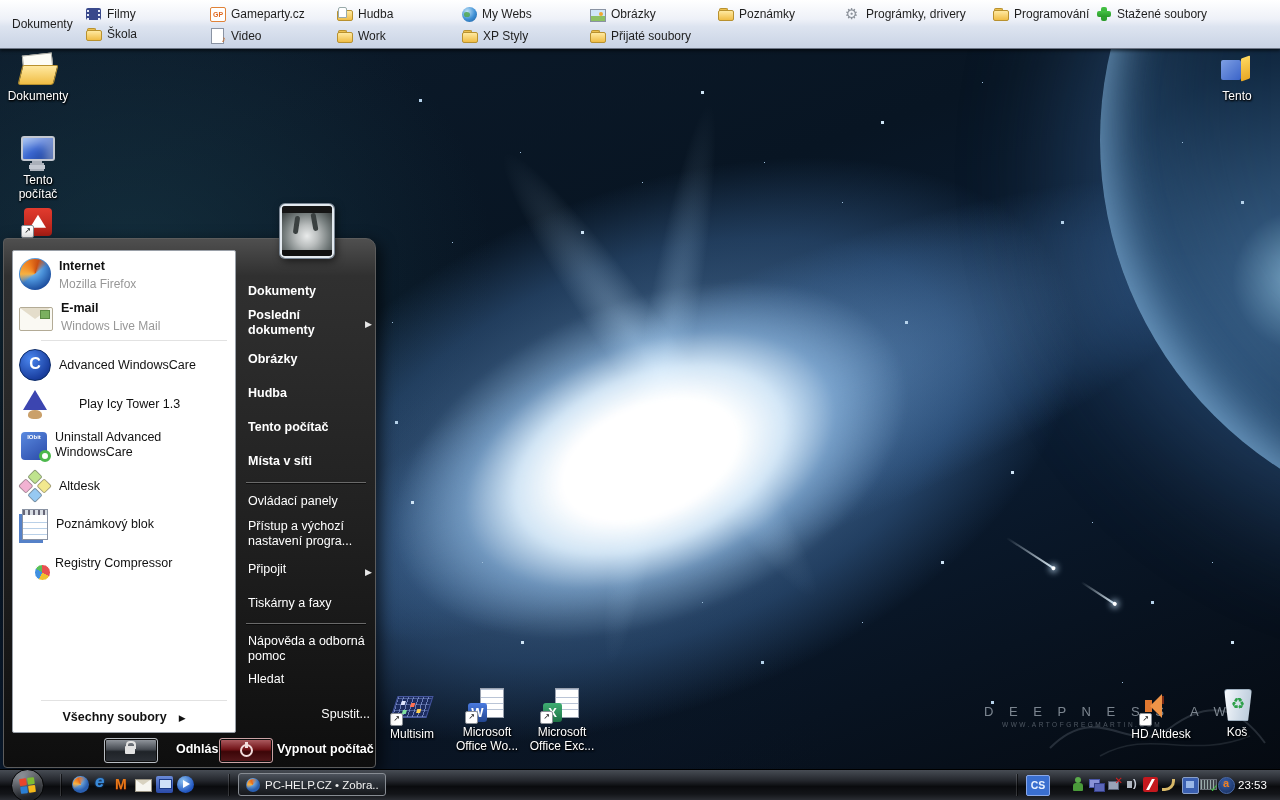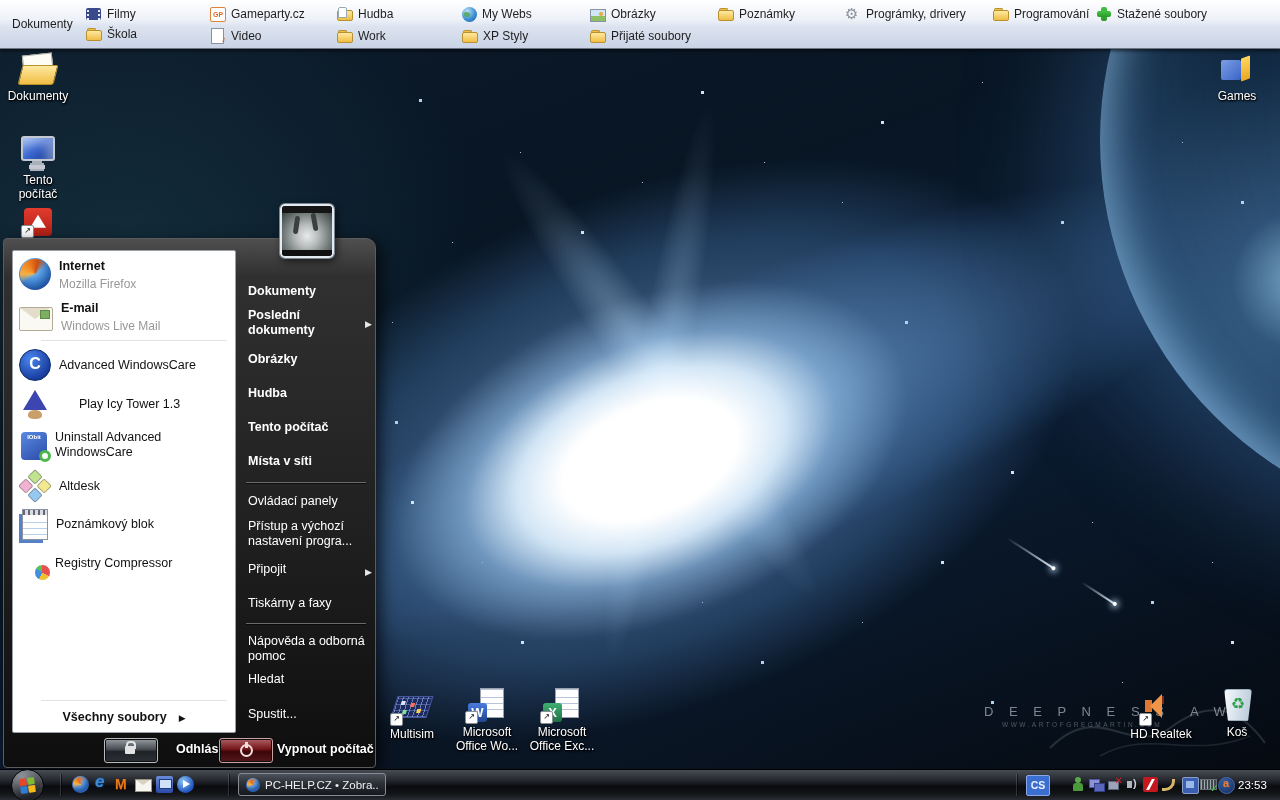--- a/index.html
+++ b/index.html
@@ -287,21 +287,21 @@
   <div class="dicon" style="left:0px;top:208px;">
     <div class="icwrap" style="width:28px;height:28px;">
       <div class="ic-adobe"></div>
       <div class="badge"></div>
     </div>
   </div>
   <div class="dicon" style="left:1199px;top:52px;">
     <div class="icwrap">
         <div class="ic-cube"></div>
       </div>
-    <div class="dlabel">Games</div>
+    <div class="dlabel">Tento</div>
   </div>
   <div class="dicon" style="left:374px;top:690px;">
     <div class="icwrap">
       <div class="ic-multisim"></div>
       <div class="badge"></div>
     </div>
     <div class="dlabel">Multisim</div>
   </div>
   <div class="dicon" style="left:449px;top:688px;">
     <div class="icwrap">
@@ -321,21 +321,21 @@
         </div>
       <div class="badge"></div>
     </div>
     <div class="dlabel" style="width:72px;margin:1px auto;">Microsoft Office Exc...</div>
   </div>
   <div class="dicon" style="left:1123px;top:690px;">
     <div class="icwrap">
       <div class="ic-speaker"></div>
       <div class="badge"></div>
     </div>
-    <div class="dlabel">HD Realtek</div>
+    <div class="dlabel">HD Altdesk</div>
   </div>
   <div class="dicon" style="left:1199px;top:688px;">
     <div class="icwrap">
         <div class="ic-bin"></div>
       </div>
     <div class="dlabel">Koš</div>
   </div>
 
   <div class="toolbar">
     <div class="tb-item" style="left:12px;top:14px;">
@@ -463,21 +463,21 @@
       <div class="sm-r-item bold" style="top:169px;"><span>Tento počítač</span></div>
       <div class="sm-r-item bold" style="top:203px;"><span>Místa v síti</span></div>
       <div class="sm-r-sep" style="top:231px;"></div>
       <div class="sm-r-item" style="top:243px;"><span>Ovládací panely</span></div>
       <div class="sm-r-item" style="top:268px;"><span>Přístup a výchozí nastavení progra...</span></div>
       <div class="sm-r-item" style="top:311px;"><span>Připojit</span><span class="arrow-icon"></span></div>
       <div class="sm-r-item" style="top:345px;"><span>Tiskárny a faxy</span></div>
       <div class="sm-r-sep" style="top:372px;"></div>
       <div class="sm-r-item" style="top:383px;"><span>Nápověda a odborná pomoc</span></div>
       <div class="sm-r-item" style="top:421px;"><span>Hledat</span></div>
-      <div class="sm-r-item" style="top:456px;"><span>Spustit...</span></div>
+      <div class="sm-r-item" style="top:456px;text-align:right;"><span>Spustit...</span></div>
     </div>
 
     <div class="sm-footer">
       <div class="sm-btn btn-logoff" style="left:100px;">
         <span class="glyph-lock"></span>
         </div>
       <span class="sm-btn-label" style="left:172px;text-align:right;">Odhlásit</span>
       <div class="sm-btn btn-shutdown" style="left:215px;">
         <span class="glyph-power"></span>
         </div>

